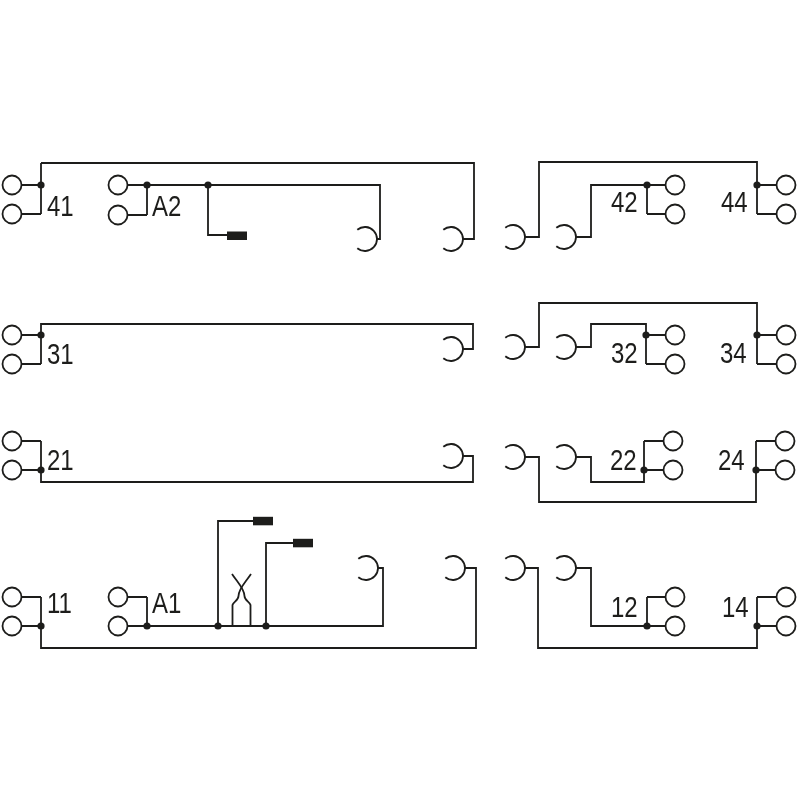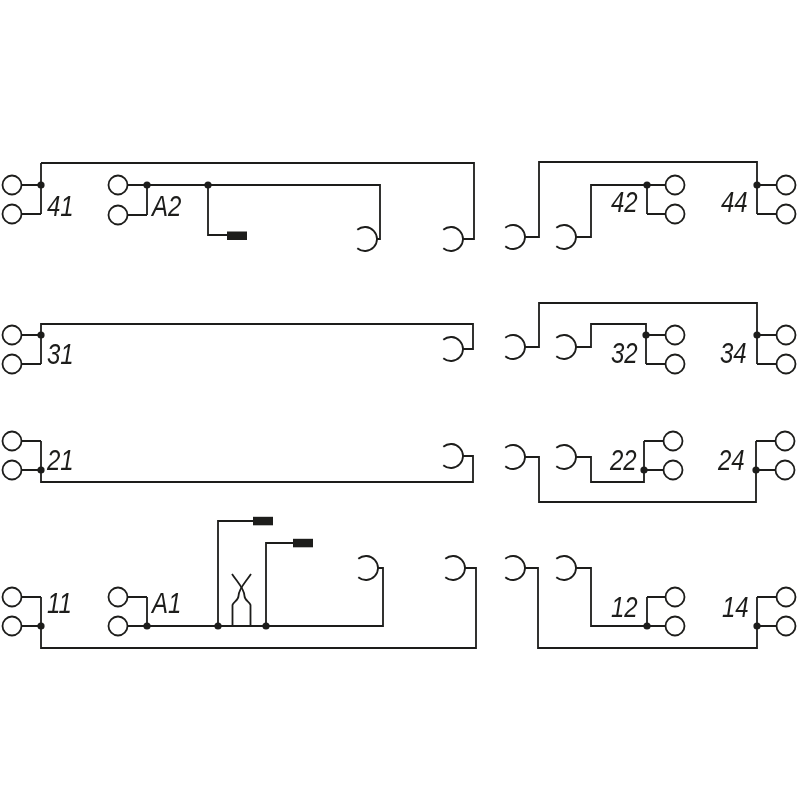--- a/index.html
+++ b/index.html
@@ -1,16 +1,16 @@
 <!DOCTYPE html>
 <html><head>
 <meta charset="utf-8">
 <style>
   html, body { margin: 0; padding: 0; background: #ffffff; }
-  .canvas { width: 800px; height: 800px; background: #ffffff; position: relative; font-style: italic; }
+  .canvas { width: 800px; height: 800px; background: #ffffff; position: relative; }
   svg { display: block; }
   .wire   { fill: none; stroke: #1d1d1b; stroke-width: 1.8; }
   .arc    { fill: none; stroke: #1d1d1b; stroke-width: 1.8; }
   .term   { fill: #ffffff; stroke: #1d1d1b; stroke-width: 1.8; }
   .dot    { fill: #1d1d1b; stroke: none; }
   .block  { fill: #1d1d1b; stroke: none; }
   .lbl    { font-family: "Liberation Sans", sans-serif; font-size: 30px; fill: #1d1d1b; }
 </style>
 </head>
 <body>

